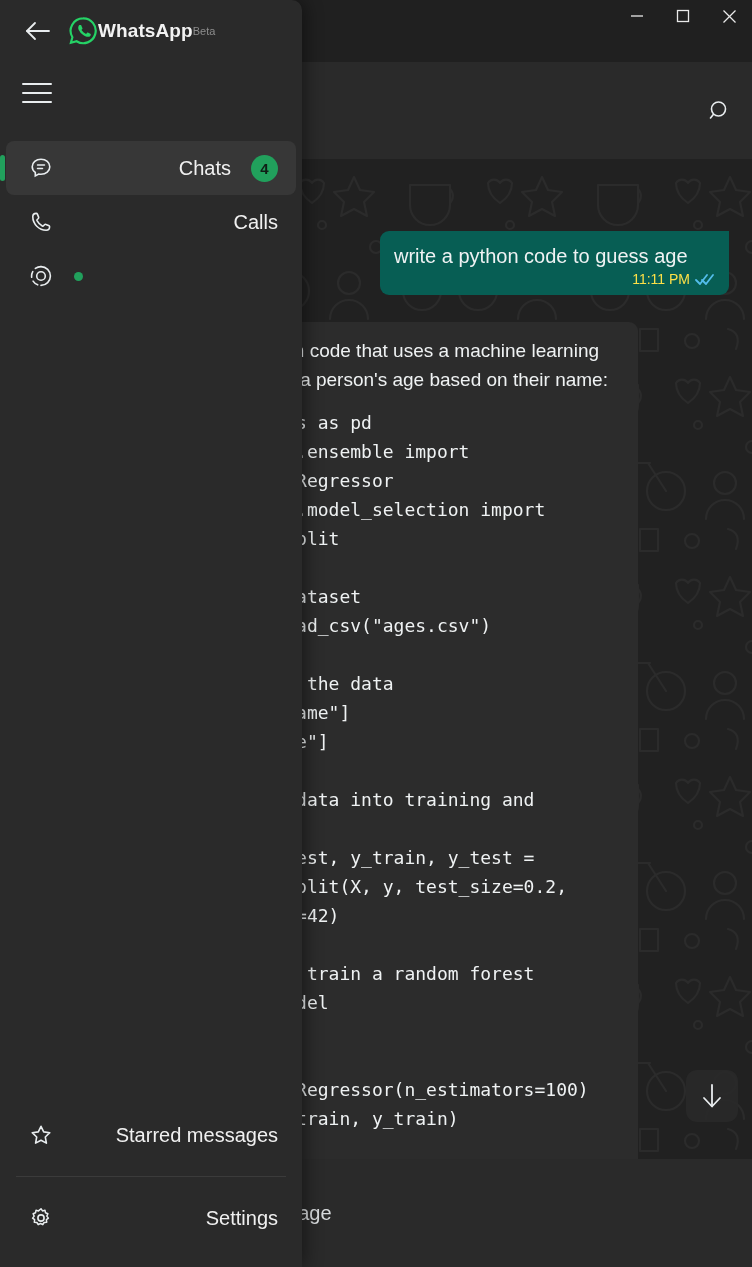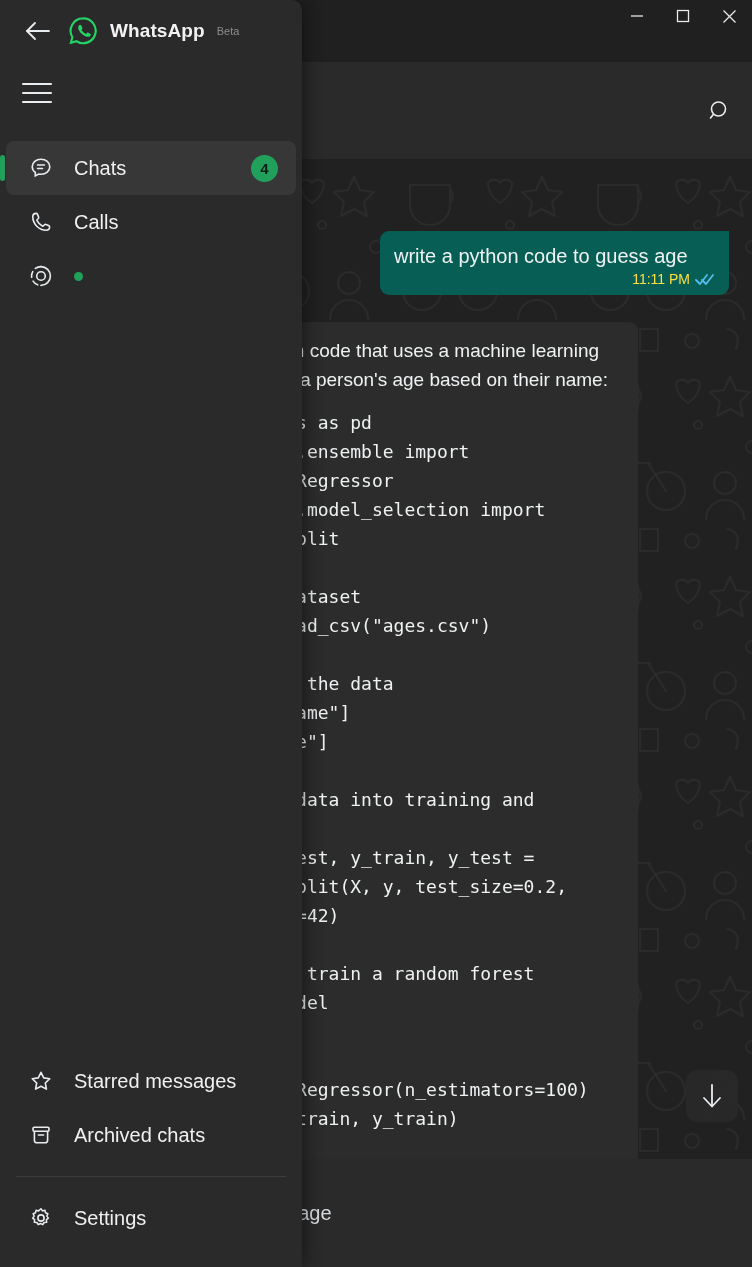--- a/index.html
+++ b/index.html
@@ -186,21 +186,21 @@
 
   .drawer-head {
     height: 62px;
     display: flex;
     align-items: center;
     padding-left: 22px;
     gap: 14px;
     flex: 0 0 auto;
   }
   .back-arrow { color: #e9edef; display: flex; width: 32px; height: 32px; align-items: center; justify-content: center; }
-  .brand { display: flex; align-items: center; gap: 12px; }
+  .brand { display: flex; align-items: center; gap: 0; }
   .brand-logo { width: 30px; height: 30px; display: block; }
   .brand-name { font-size: 19px; font-weight: 700; color: #f2f2f2; letter-spacing: .1px; }
   .brand-beta { font-size: 11px; color: #8d8d8d; font-weight: 400; }
 
   .hamburger {
     height: 62px;
     display: flex; align-items: center;
     padding-left: 22px;
     flex: 0 0 auto;
   }
@@ -222,21 +222,21 @@
   }
   .nav-item.active { background: #373737; }
   .nav-item.active .active-bar {
     position: absolute;
     left: -6px; top: 14px;
     width: 5px; height: 26px;
     background: #21a05c;
     border-radius: 3px;
   }
   .nav-ico { width: 26px; height: 26px; display: flex; align-items: center; justify-content: center; color: #e9edef; flex: 0 0 auto; }
-  .nav-label { font-size: 20px; color: #f0f0f0; flex: 1 1 auto; }
+  .nav-label { font-size: 20px; color: #f0f0f0; flex: 1 1 auto; text-align: right; }
 
   .badge {
     min-width: 27px; height: 27px;
     border-radius: 50%;
     background: #21a05c;
     color: #101d16;
     font-size: 15px;
     font-weight: 700;
     display: flex; align-items: center; justify-content: center;
     padding: 0 7px;
@@ -466,30 +466,20 @@
 
       <div class="nav-item">
         <span class="nav-ico">
           <svg width="24" height="24" viewBox="0 0 24 24" aria-hidden="true">
             <path d="M12 3.3l2.7 5.6 6.1.8-4.5 4.3 1.1 6.1L12 17.2 6.6 20.1l1.1-6.1L3.2 9.7l6.1-.8z" fill="none" stroke="currentColor" stroke-width="1.6" stroke-linejoin="round"></path>
           </svg>
         </span>
         <span class="nav-label">Starred messages</span>
       </div>
 
-      <div class="nav-item">
-        <span class="nav-ico">
-          <svg width="24" height="24" viewBox="0 0 24 24" aria-hidden="true">
-            <rect x="4" y="4.2" width="16" height="4" rx="1.2" fill="none" stroke="currentColor" stroke-width="1.6"></rect>
-            <path d="M5.4 8.2v9.3a2.3 2.3 0 0 0 2.3 2.3h8.6a2.3 2.3 0 0 0 2.3-2.3V8.2" fill="none" stroke="currentColor" stroke-width="1.6"></path>
-            <line x1="9.4" y1="12" x2="14.6" y2="12" stroke="currentColor" stroke-width="1.6" stroke-linecap="round"></line>
-          </svg>
-        </span>
-        <span class="nav-label">Archived chats</span>
-      </div>
 
       <div class="divider"></div>
 
       <div class="nav-item">
         <span class="nav-ico">
           <svg width="24" height="24" viewBox="0 0 24 24" aria-hidden="true">
             <circle cx="12" cy="12" r="3.1" fill="none" stroke="currentColor" stroke-width="1.6"></circle>
             <path d="M12 2.8l1.5 2.1 2.5-.6.5 2.5 2.4 1-1.1 2.3 1.6 2-2 1.6.3 2.6-2.6.2-1.3 2.2-2.3-1.2-2.3 1.2-1.3-2.2-2.6-.2.3-2.6-2-1.6 1.6-2L4.1 7.8l2.4-1 .5-2.5 2.5.6z" fill="none" stroke="currentColor" stroke-width="1.5" stroke-linejoin="round"></path>
           </svg>
         </span>

